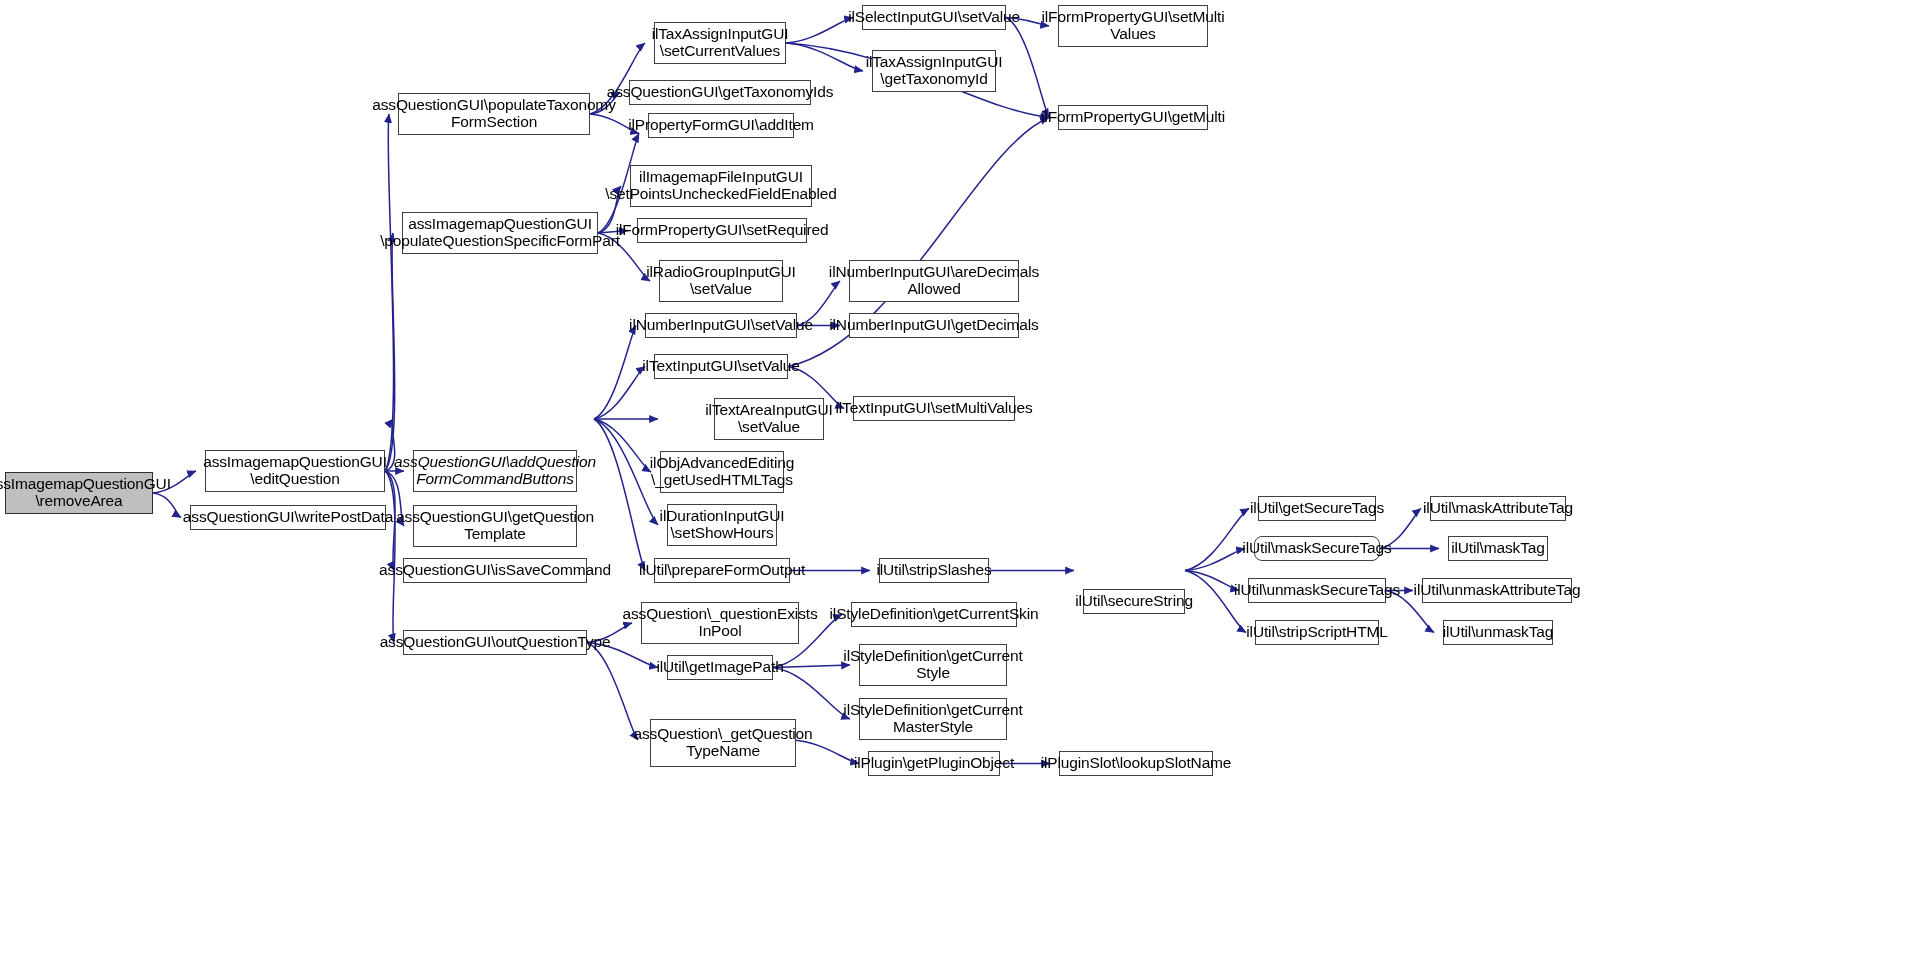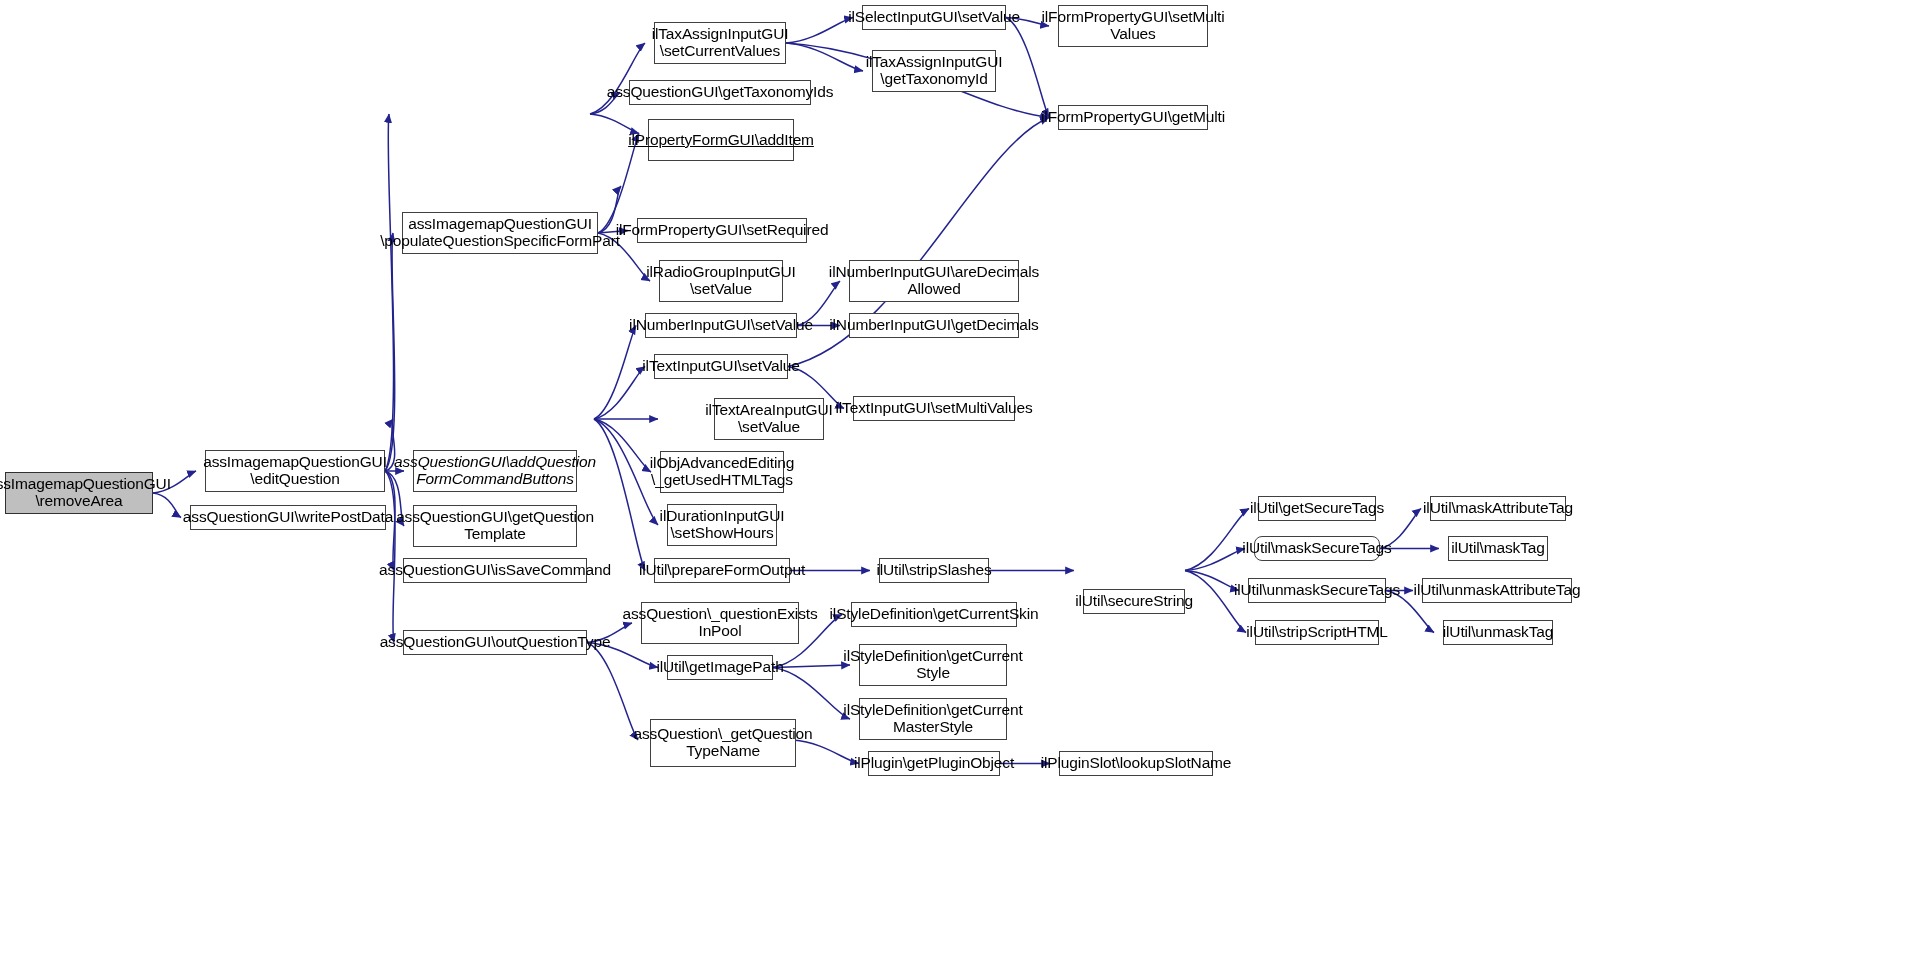--- a/index.html
+++ b/index.html
@@ -101,32 +101,36 @@
       <path d="M 1380 548.5 C 1400.625 544.5, 1414.875 513.3, 1421 508.5" fill="none" stroke="#23238e" stroke-width="1.5" marker-end="url(#arw)"></path>
       <path d="M 1380 548.5 L 1439 548.5" fill="none" stroke="#23238e" stroke-width="1.5" marker-end="url(#arw)"></path>
       <path d="M 1386 590.5 L 1413 590.5" fill="none" stroke="#23238e" stroke-width="1.5" marker-end="url(#arw)"></path>
       <path d="M 1386 590.5 C 1409.5125 594.7, 1425.7575 627.46, 1434 632.5" fill="none" stroke="#23238e" stroke-width="1.5" marker-end="url(#arw)"></path>
     </svg>
 <div class="node root" style="left: 5px; top: 472px; width: 148px; height: 42px;">assImagemapQuestionGUI
 \removeArea</div>
     <div class="node" style="left: 205px; top: 450px; width: 180px; height: 42px;">assImagemapQuestionGUI
 \editQuestion</div>
     <div class="node" style="left: 190px; top: 505px; width: 196px; height: 25px;">assQuestionGUI\writePostData</div>
+    <div class="node" style="left: 398px; top: 93px; width: 192px; height: 42px;">assQuestionGUI\populateTaxonomy
+FormSection</div>
     <div class="node" style="left: 402px; top: 212px; width: 196px; height: 42px;">assImagemapQuestionGUI
 \populateQuestionSpecificFormPart</div>
     <div class="node" style="left: 413px; top: 450px; width: 164px; height: 42px; font-style: italic;">assQuestionGUI\addQuestion
 FormCommandButtons</div>
     <div class="node" style="left: 413px; top: 505px; width: 164px; height: 42px;">assQuestionGUI\getQuestion
 Template</div>
     <div class="node" style="left: 403px; top: 558px; width: 184px; height: 25px;">assQuestionGUI\isSaveCommand</div>
     <div class="node" style="left: 403px; top: 630px; width: 184px; height: 25px;">assQuestionGUI\outQuestionType</div>
     <div class="node" style="left: 654px; top: 22px; width: 132px; height: 42px;">ilTaxAssignInputGUI
 \setCurrentValues</div>
     <div class="node" style="left: 629px; top: 80px; width: 182px; height: 25px;">assQuestionGUI\getTaxonomyIds</div>
-    <div class="node" style="left: 648px; top: 119px; width: 146px; height: 42px; text-decoration: underline;">ilPropertyFormGUI\addItem</div>
+    <div class="node" style="left: 648px; top: 113px; width: 146px; height: 25px;">ilPropertyFormGUI\addItem</div>
+    <div class="node" style="left: 630px; top: 165px; width: 182px; height: 42px;">ilImagemapFileInputGUI
+\setPointsUncheckedFieldEnabled</div>
     <div class="node" style="left: 637px; top: 218px; width: 170px; height: 25px;">ilFormPropertyGUI\setRequired</div>
     <div class="node" style="left: 659px; top: 260px; width: 124px; height: 42px;">ilRadioGroupInputGUI
 \setValue</div>
     <div class="node" style="left: 645px; top: 313px; width: 152px; height: 25px;">ilNumberInputGUI\setValue</div>
     <div class="node" style="left: 654px; top: 354px; width: 134px; height: 25px;">ilTextInputGUI\setValue</div>
     <div class="node" style="left: 667px; top: 398px; width: 110px; height: 42px; margin-left: 47px;">ilTextAreaInputGUI
 \setValue</div>
     <div class="node" style="left: 660px; top: 451px; width: 124px; height: 42px;">ilObjAdvancedEditing
 \_getUsedHTMLTags</div>
     <div class="node" style="left: 667px; top: 504px; width: 110px; height: 42px;">ilDurationInputGUI

